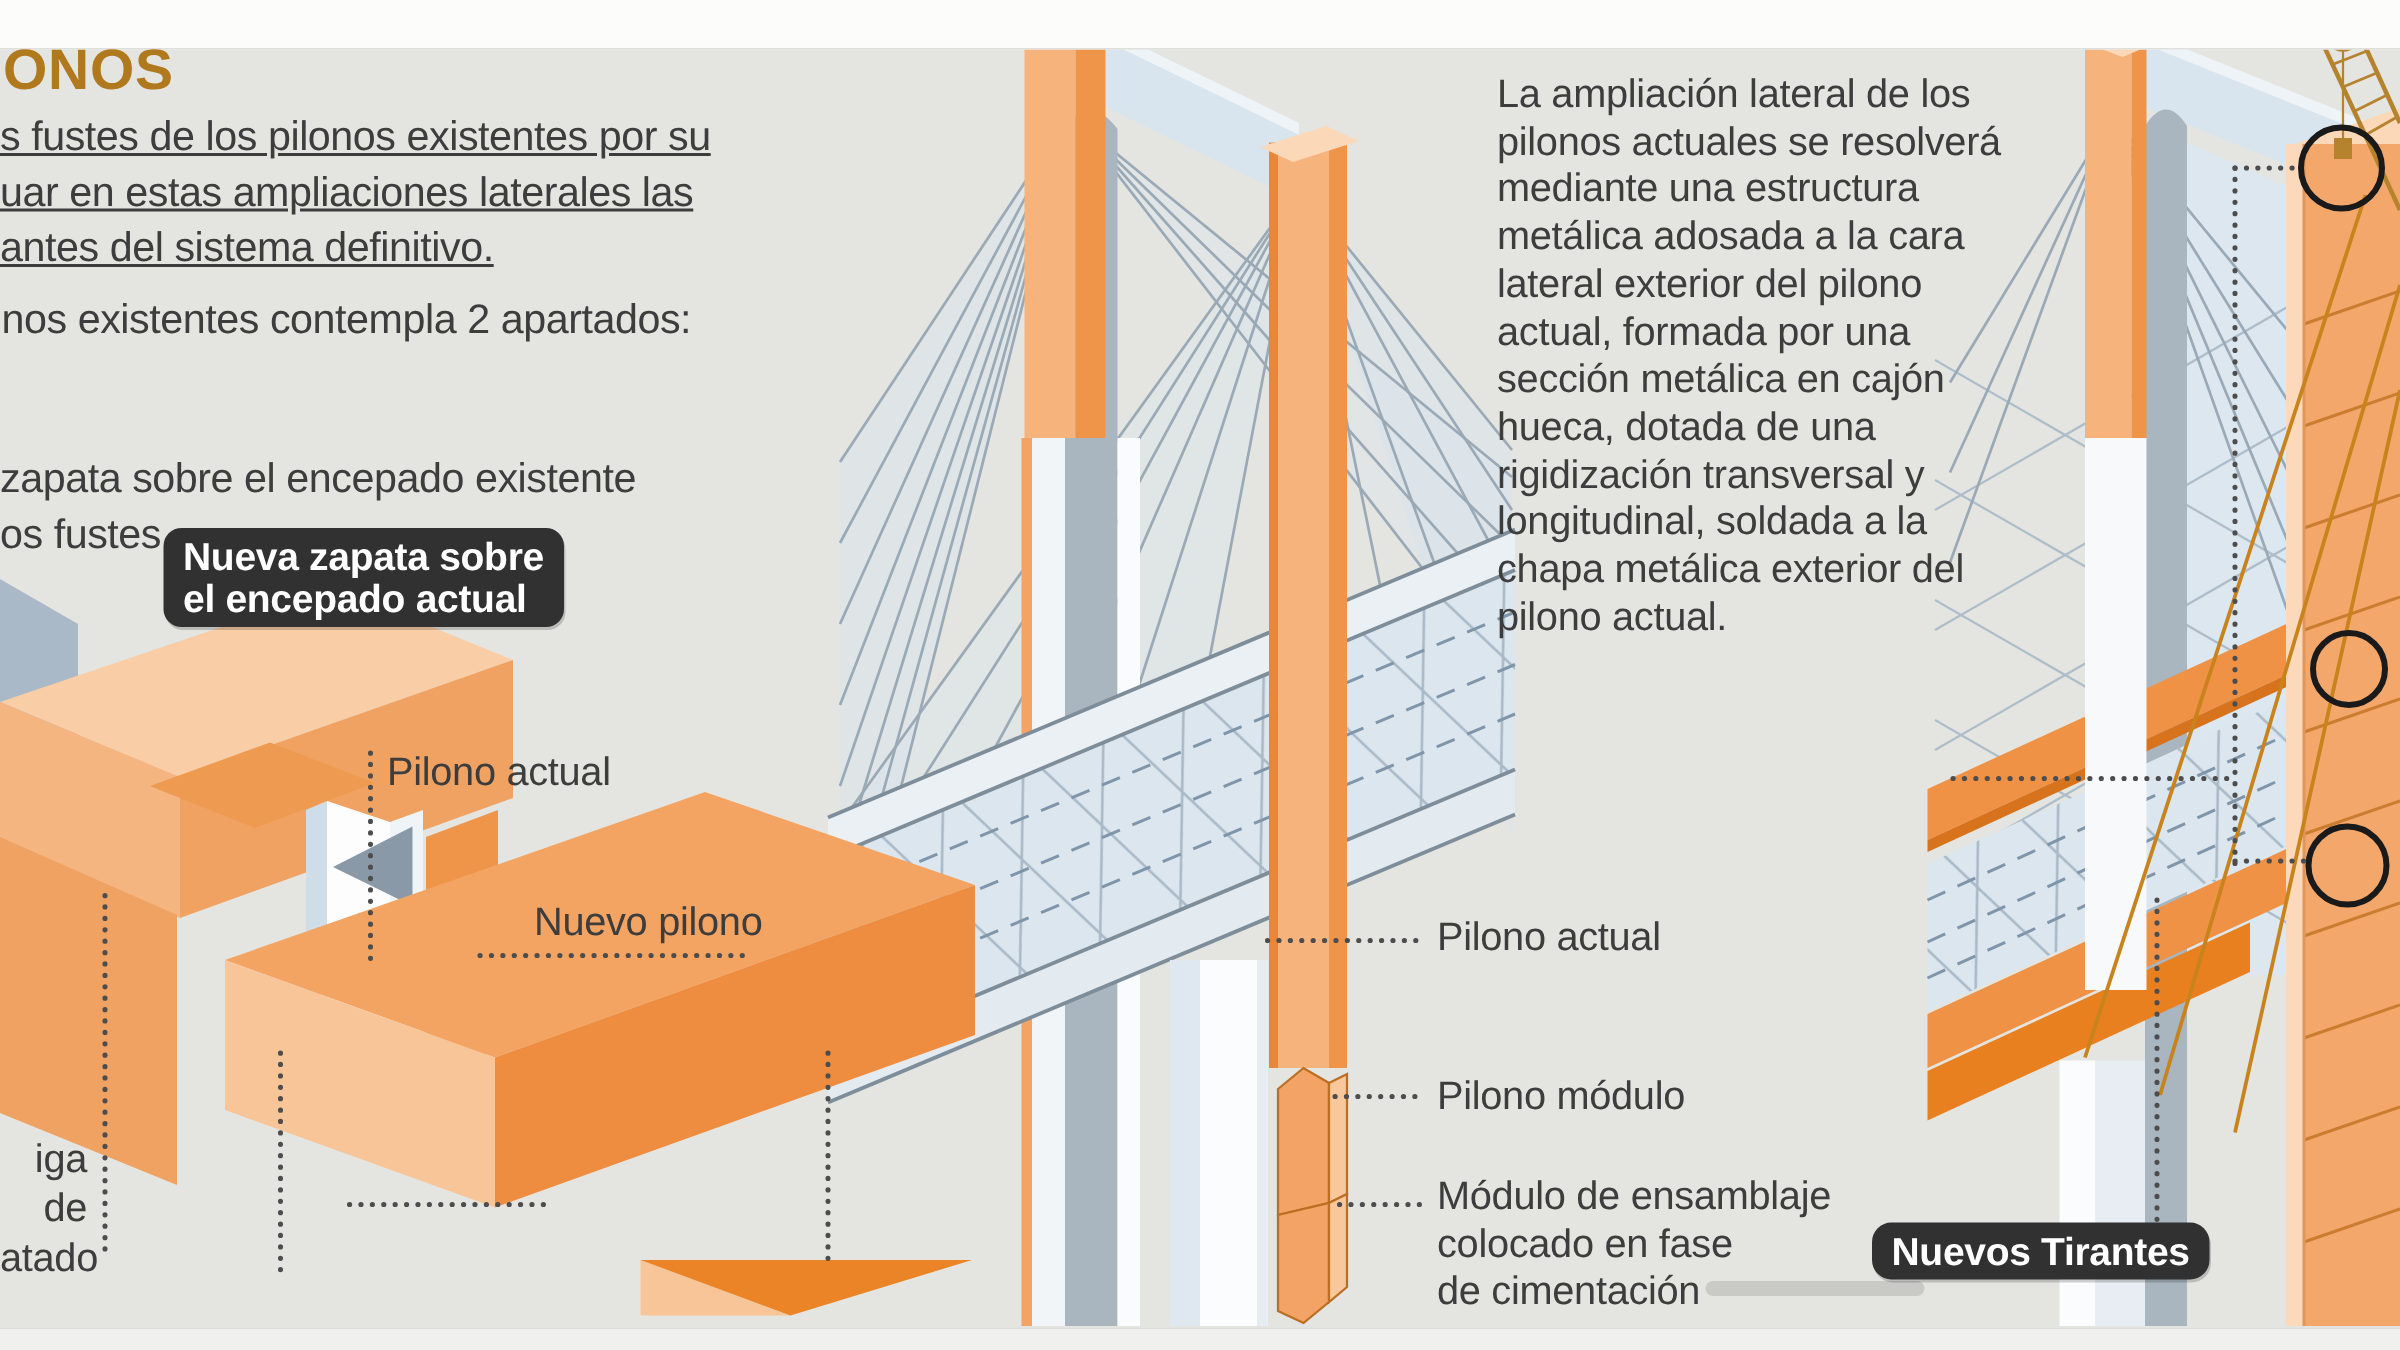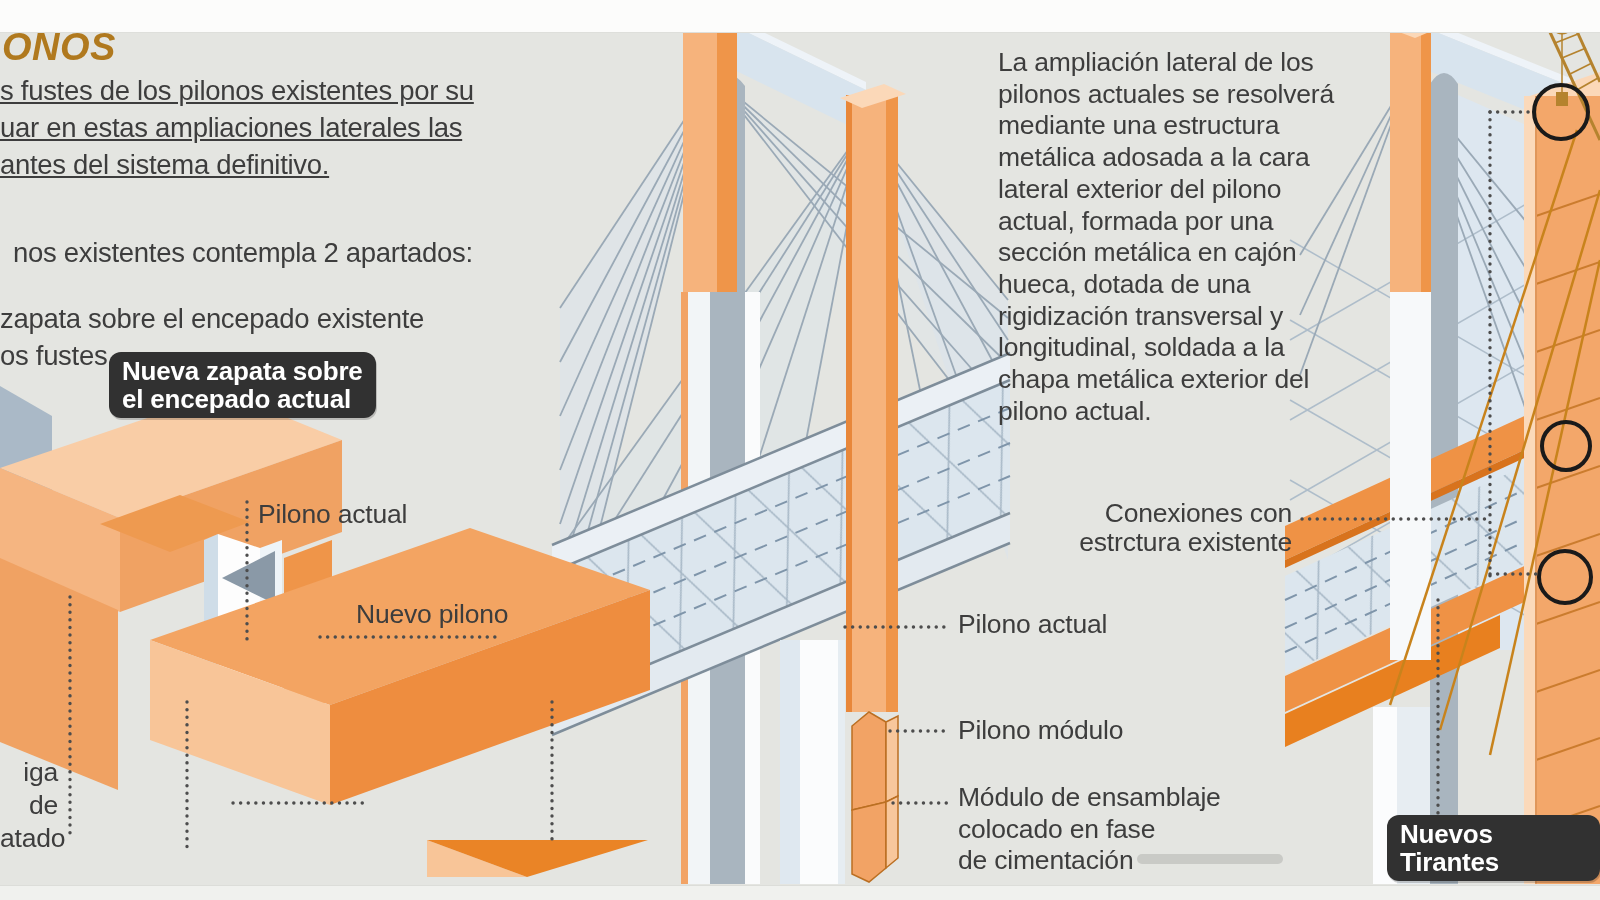--- a/index.html
+++ b/index.html
@@ -244,27 +244,27 @@
       <line x1="1490" y1="112" x2="1490" y2="577"></line>
       <line x1="1490" y1="112" x2="1532" y2="112"></line>
       <line x1="1490" y1="574" x2="1536" y2="574"></line>
       <line x1="1438" y1="600" x2="1438" y2="813"></line>
     </g>
   </svg>
 
   <div class="topstrip"></div>
   <div class="bottomstrip"></div>
 
-  <div class="txt title" style="left:2px;top:26px;font-style:italic;">ONOS</div>
+  <div class="txt title" style="left:2px;top:26px;">ONOS</div>
 
   <div class="txt body-lg" style="left:0;top:72px;width:560px;text-decoration:underline;">s fustes de los pilonos existentes por su
 uar en estas ampliaciones laterales las
 antes del sistema definitivo.</div>
 
-  <div class="txt body-lg" style="left:13px;top:194px;width:560px;margin-top:40px;">nos existentes contempla 2 apartados:</div>
+  <div class="txt body-lg" style="left:1px;top:194px;width:560px;">nos existentes contempla 2 apartados:</div>
 
   <div class="txt body-lg" style="left:0;top:260px;width:560px;margin-top:40px;">zapata sobre el encepado existente
 os fustes.</div>
 
   <div class="badge" style="left:109px;top:352px;">Nueva zapata sobre
 el encepado actual</div>
 
   <div class="txt label" style="left:258px;top:500px;">Pilono actual</div>
 
   <div class="txt label" style="left:356px;top:600px;">Nuevo pilono</div>
@@ -287,17 +287,15 @@
 hueca, dotada de una
 rigidización transversal y
 longitudinal, soldada a la
 chapa metálica exterior del
 pilono actual.</div>
 
   <div class="txt label" style="left:958px;top:782px;line-height:31.5px;">Módulo de ensamblaje
 colocado en fase
 de cimentación</div>
 
-  <div class="txt label label-r" style="left:992px;top:499px;width:300px;line-height:28.5px;">Conexiones con
-estrctura existente</div>
-
-  <div class="badge" style="left:1387px;top:815px;">Nuevos Tirantes</div>
+
+  <div class="badge" style="left:1248px;top:815px;border-radius:13px;">Nuevos Tirantes</div>
 </div>
 
 </body></html>

